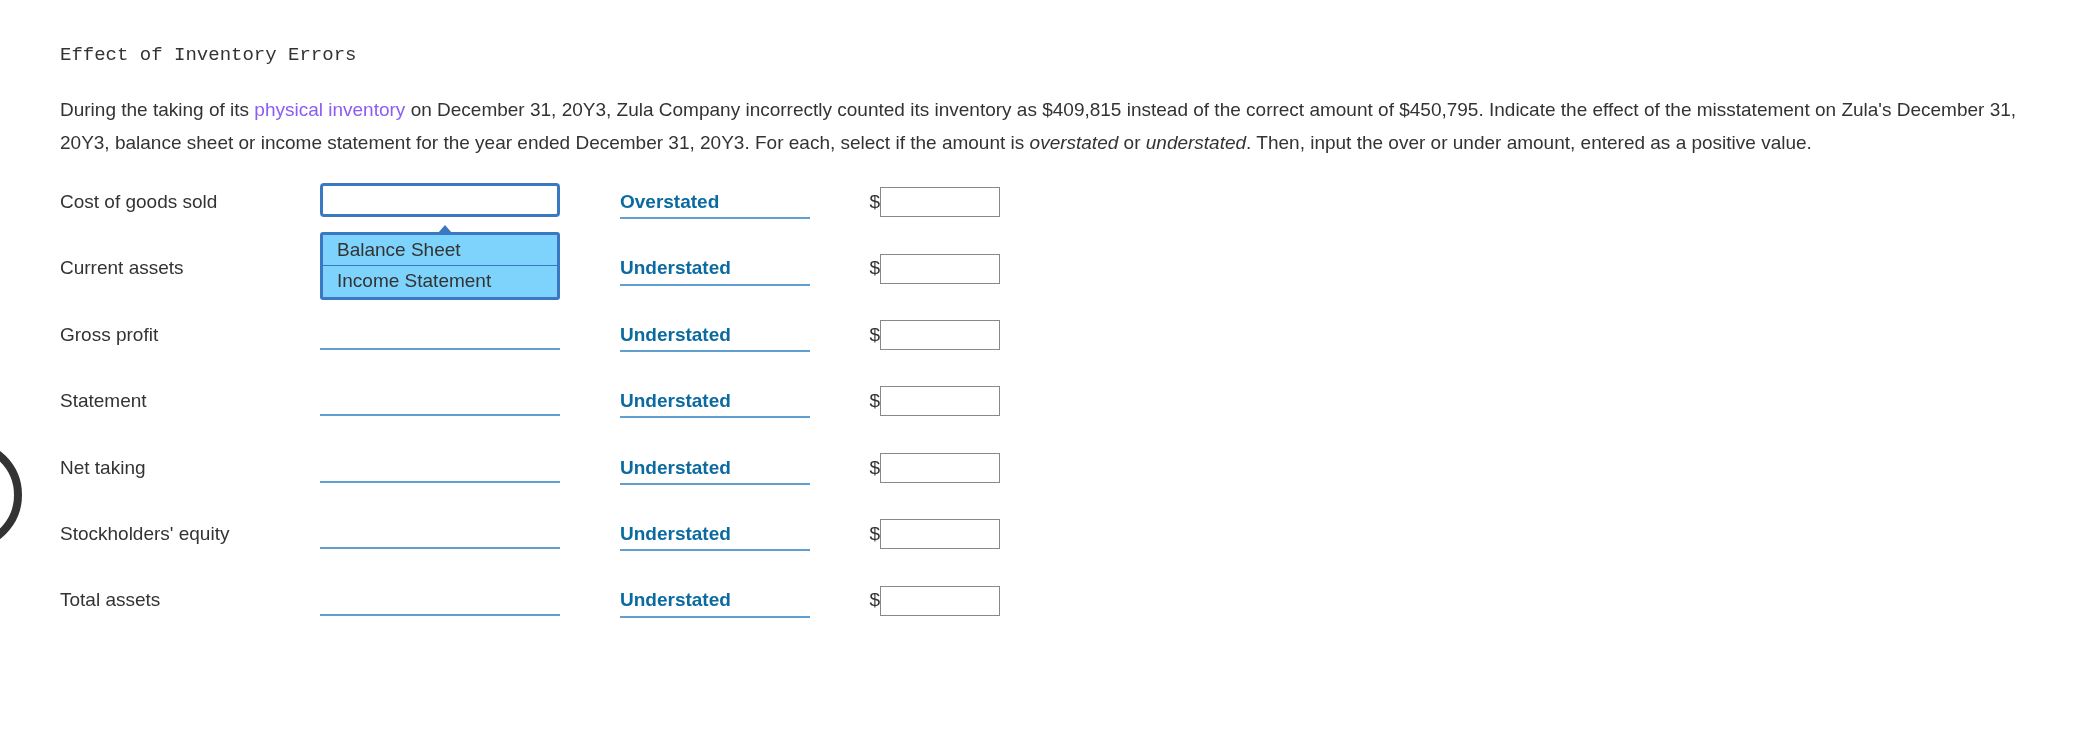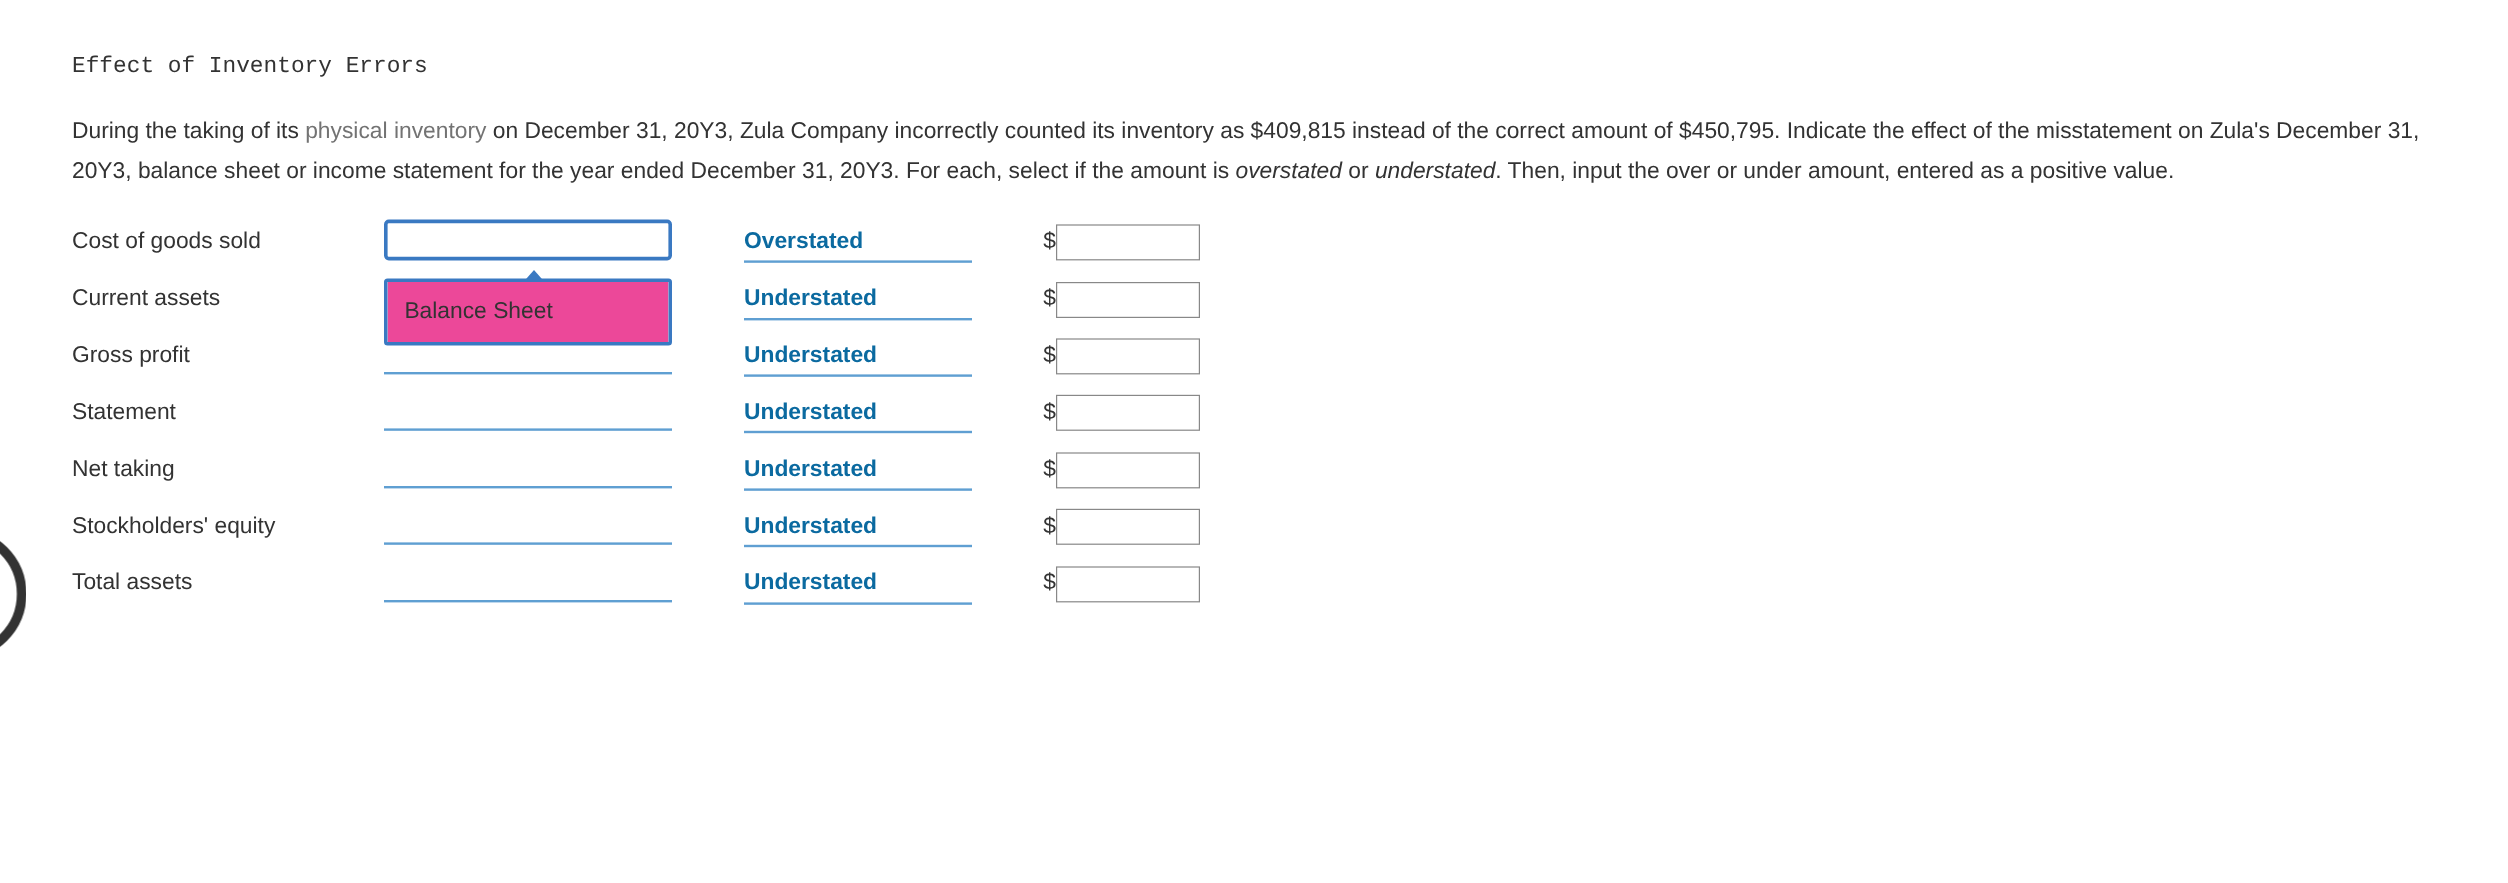--- a/index.html
+++ b/index.html
@@ -16,26 +16,26 @@
       color: #333;
       margin-bottom: 24px;
       font-family: Liberation Mono, monospace;
     }
     .intro {
       font-size: 19px;
       color: #333;
       margin-bottom: 28px;
       line-height: 1.7;
     }
-    .link-term { color: #737373; }
+    .link-term { color: #8b5cf6; }
     .italic { font-style: italic; }
     .grid {
       display: grid;
       grid-template-columns: 260px 240px 60px 220px 40px 130px;
-      row-gap: 17px;
+      row-gap: 36px;
       align-items: center;
       position: relative;
     }
     .label {
       color: #333;
       font-size: 19px;
     }
     .select-slot {
       position: relative;
       height: 30px;
@@ -102,24 +102,24 @@
       border-left: 7px solid transparent;
       border-right: 7px solid transparent;
       border-bottom: 8px solid #3a79c2;
     }
     .dropdown-panel {
       border: 3px solid #3a79c2;
       border-radius: 3px;
       overflow: hidden;
     }
     .dropdown-option {
-      padding: 10px 14px;
-      font-size: 19px;
-      color: #333;
-      background: #ec4899;
+      padding: 0 14px;
+      font-size: 19px;
+      color: #333;
+      background: #7dd3fc;
     }
     .dropdown-option + .dropdown-option {
       border-top: 1px solid #3a79c2;
     }
     
     .left-curve {
       position: fixed;
       left: -88px;
       top: 440px;
       width: 110px;
@@ -221,18 +221,19 @@
     <span class="result-text">Understated</span>
     <div class="result-line"></div>
   </div>
   <div class="dollar">$</div>
   <input class="amount-input" value="" style="">
 
   <div class="dropdown-open">
     <div class="dropdown-arrow"></div>
     <div class="dropdown-panel">
       <div class="dropdown-option">Balance Sheet</div>
+      <div class="dropdown-option">Income Statement</div>
     </div>
   </div>
 
 </div>
 
 <div class="left-curve"></div>
 
 </body></html>

